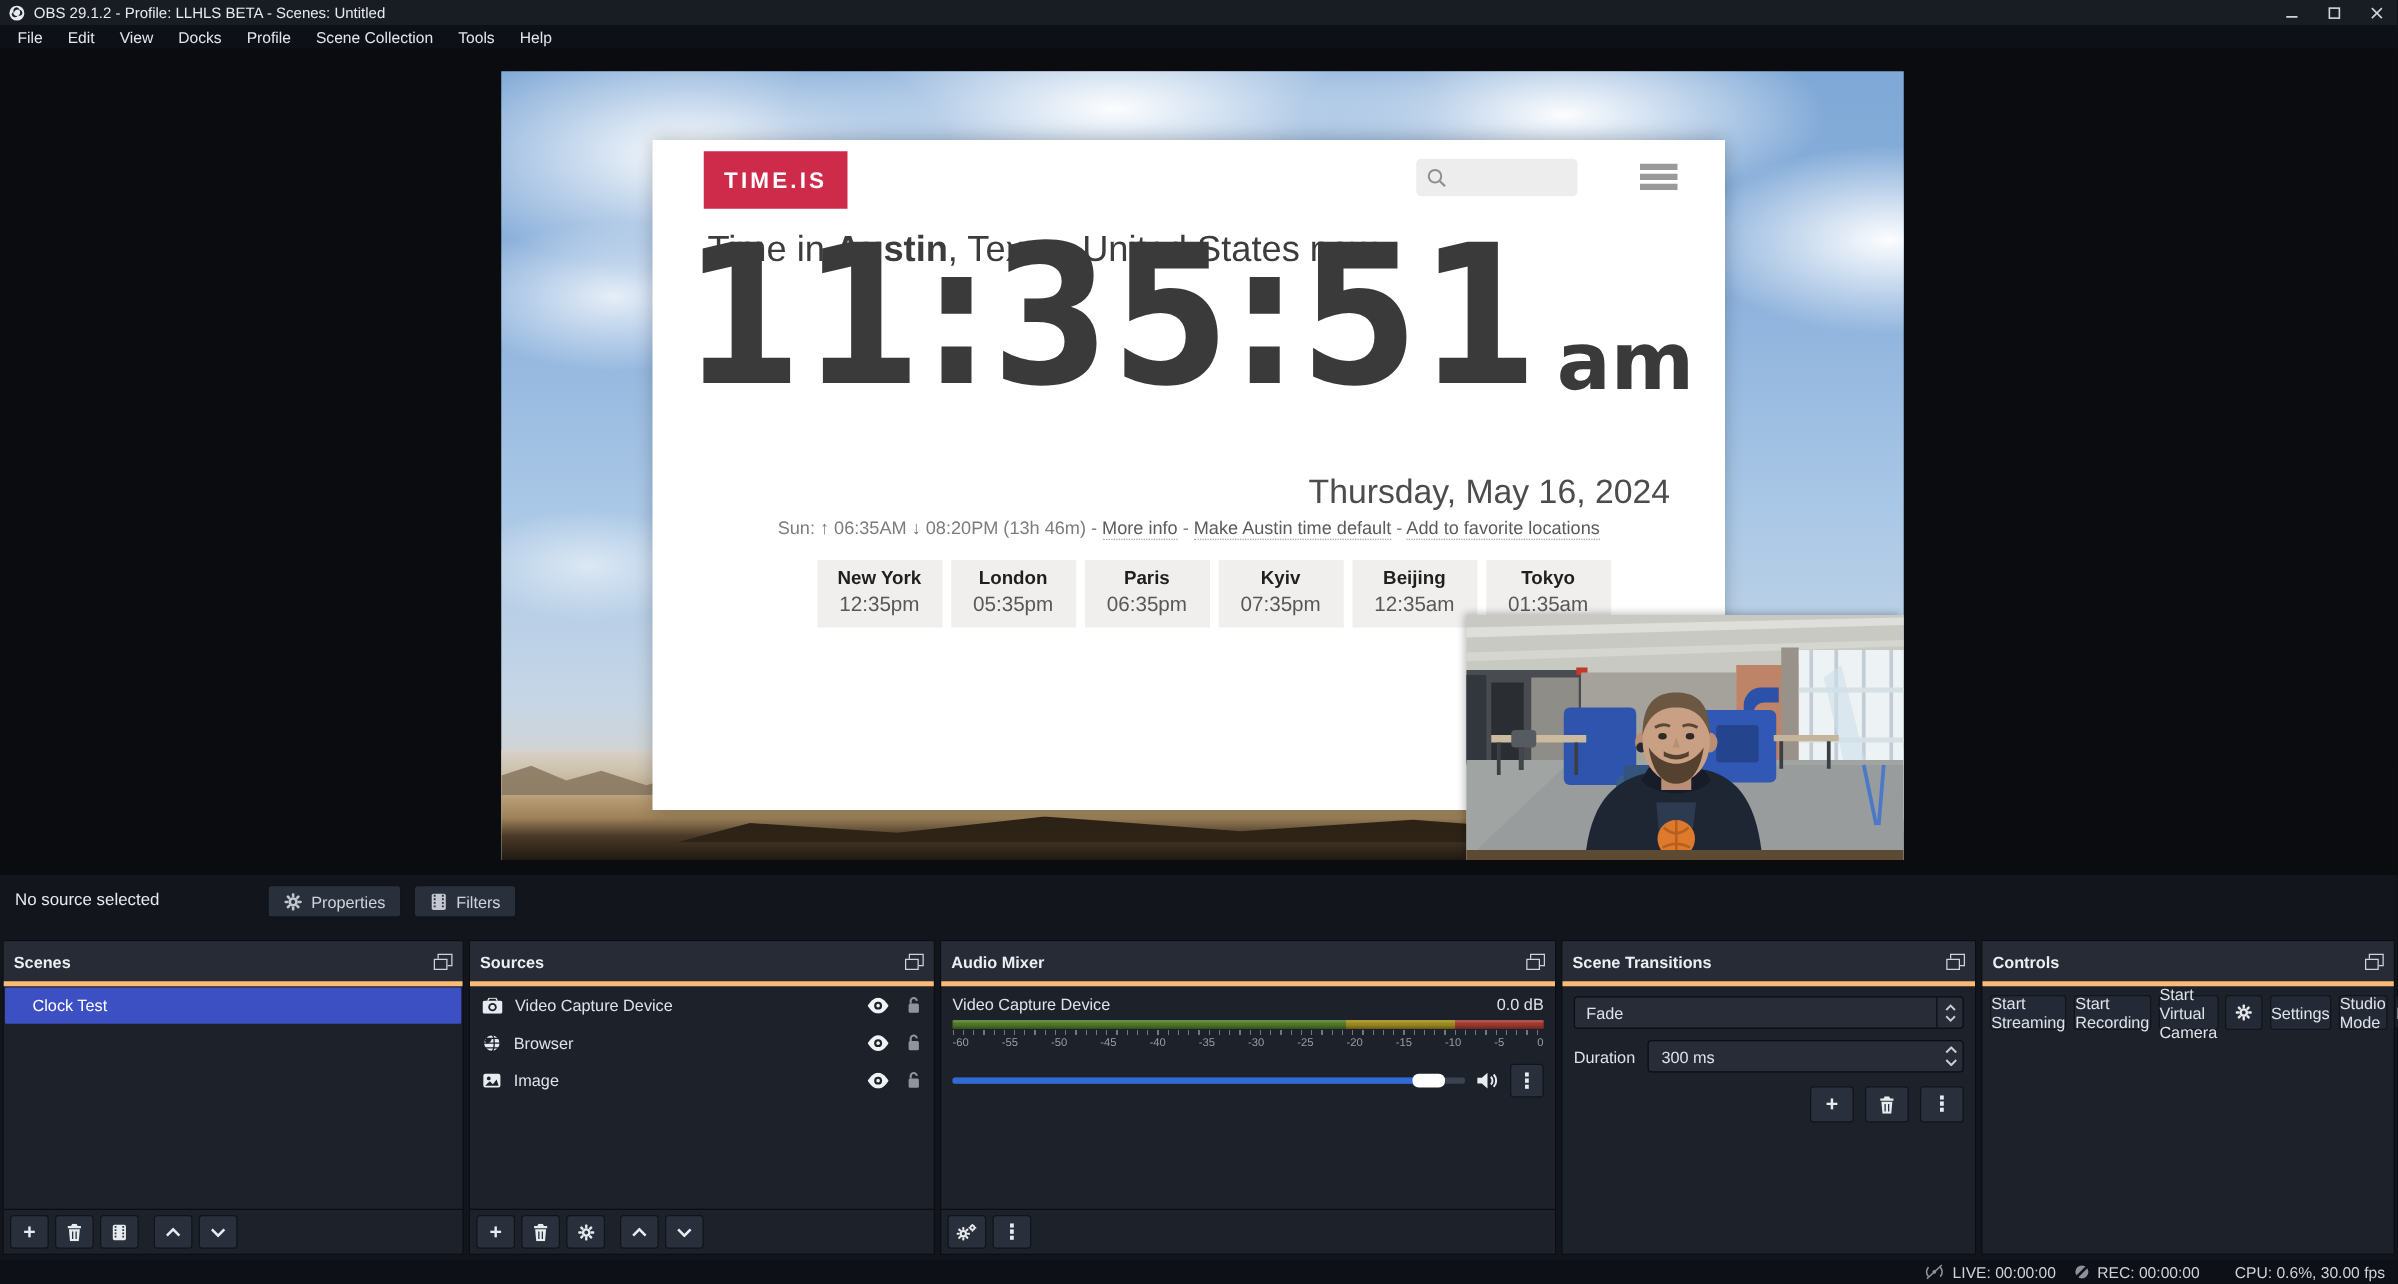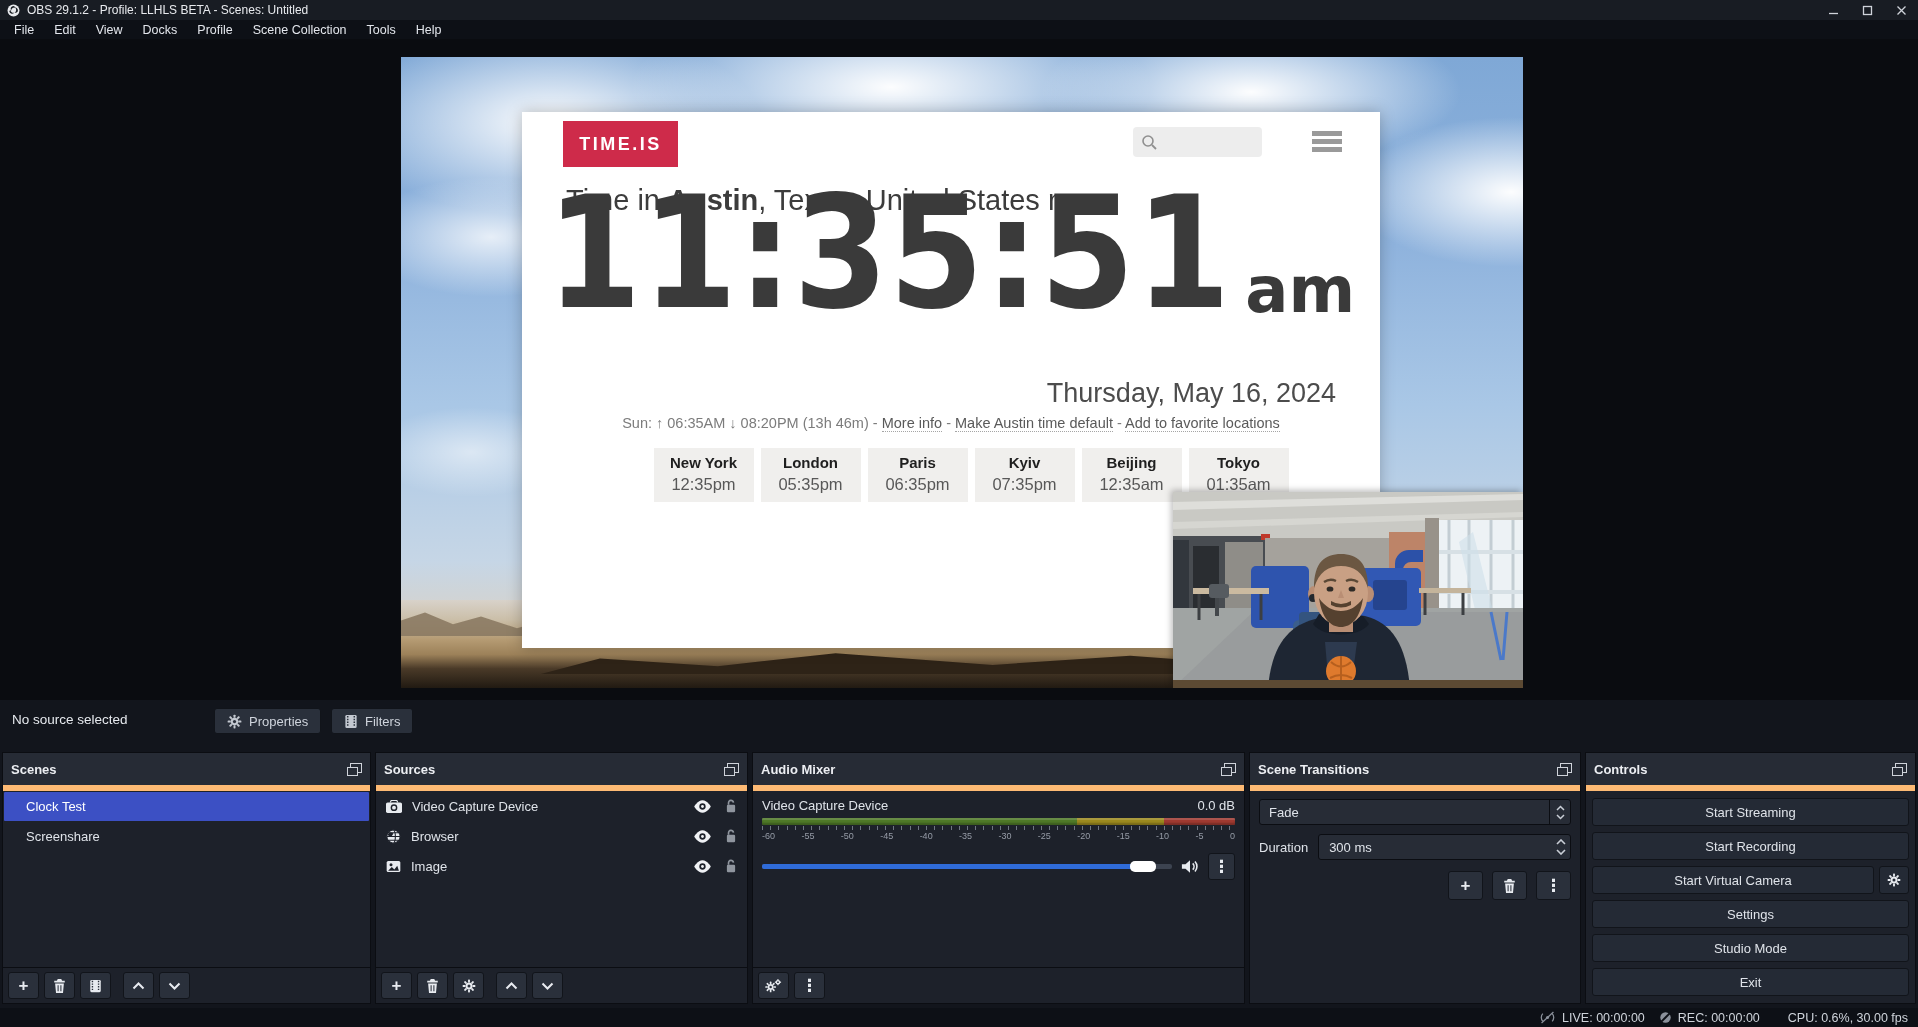--- a/index.html
+++ b/index.html
@@ -73,21 +73,21 @@
     background:#2a303b; border:1px solid #11141a; border-radius:3px; padding:0 12px; color:#cfd4dc; font-size:13px; }
   .btn-props { left:214px; } .btn-filters { left:331px; }
 
   
   .docks { position:absolute; top:740px; left:0; right:0; bottom:19px; background:#12151c; }
   .panel { position:absolute; top:12px; bottom:4px; background:#1d212a; border:1px solid #0b0d12;
     display:flex; flex-direction:column; }
   .p-scenes { left:2px; width:369px; } .p-sources { left:375px; width:373px; }
   .p-mixer { left:752px; width:493px; } .p-trans { left:1249px; width:332px; }
   .p-controls { left:1585px; width:331px; }
-  .panel-header { height:26px; flex:0 0 26px; background:#262b35; border-bottom:6px solid #fdba74;
+  .panel-header { height:26px; flex:0 0 26px; background:#262b35; border-bottom:4px solid #fdba74;
     display:flex; align-items:center; padding:16px 8px; color:#eceef2; font-size:13px; font-weight:bold; }
   .popout { margin-left:auto; position:relative; width:15px; height:13px; }
   .popout::before { content:""; position:absolute; right:0; top:0; width:10px; height:8px; border:1.5px solid #cfd3da; }
   .popout::after { content:""; position:absolute; left:0; bottom:0; width:9px; height:7px; border:1.5px solid #cfd3da; background:#262b35; }
   .panel-footer { margin-top:auto; border-top:1px solid #0b0d12; padding:4px 5px; display:flex; gap:5px; align-items:center; }
   .tool-btn { width:31px; height:27px; background:#2a303b; border:1px solid #11141a; border-radius:3px;
     display:flex; align-items:center; justify-content:center; color:#e8ebf0; font-size:17px; font-weight:bold; }
   .gap-left { margin-left:7px; }
 
   .scene-row { height:29px; display:flex; align-items:center; padding:0 22px; color:#dfe3e9; font-size:13px; margin:1px 1px 0; }
@@ -117,21 +117,21 @@
   .combo-arrows { position:absolute; right:0; top:0; bottom:0; width:21px; border-left:1px solid #0b0d12;
     display:flex; flex-direction:column; align-items:center; justify-content:center; gap:3px; }
   .dur-row { margin-top:9px; display:flex; align-items:center; gap:10px; color:#dfe3e9; font-size:13px; }
   .spin { flex:1; height:26px; background:#272c36; border:1px solid #0b0d12; border-radius:3px; position:relative;
     display:flex; align-items:center; padding:0 10px; }
   .spin-arrows { position:absolute; right:4px; top:0; bottom:0; display:flex; flex-direction:column;
     align-items:center; justify-content:center; gap:4px; }
   .trans-btns { margin-top:11px; display:flex; gap:9px; justify-content:flex-end; }
   .trans-btns .tool-btn { width:35px; height:29px; }
 
-  .controls-body { padding:7px 6px; display:flex; flex-direction:column; gap:6px; }
+  .controls-body { padding:7px 6px; display:flex; flex-direction:row; gap:6px; }
   .ctrl-btn { height:28px; background:#242a35; border:1px solid #11141a; border-radius:3px; color:#dfe3e9;
     font-size:13px; display:flex; align-items:center; justify-content:center; }
   .vc-row { display:flex; gap:5px; }
   .vc-row .ctrl-btn:first-child { flex:1; }
   .vc-config { width:30px; flex:0 0 30px; }
 
   
   .statusbar { position:absolute; bottom:0; left:0; right:0; height:19px; background:#0d1016;
     display:flex; align-items:center; justify-content:flex-end; gap:14px; padding:0 10px; color:#ced3da; font-size:12.5px; }
   .sb-group { display:flex; align-items:center; gap:6px; }
@@ -336,23 +336,20 @@
   <div class="docks">
 
     <div class="panel p-scenes">
       <div class="panel-header">
         <span>Scenes</span>
         <span class="popout"></span>
       </div>
       <div class="scene-row selected">
         <span>Clock Test</span>
       </div>
-      <div class="scene-row">
-        <span>Screenshare</span>
-      </div>
       <div class="panel-footer">
         <div class="tool-btn">
             <span>+</span>
           </div>
         <div class="tool-btn">
           <svg width="13" height="14" viewBox="0 0 14 16" fill="#e8ebf0">
             <path d="M5 0h4l1 2h3v2H1V2h3z"></path>
               <path d="M2 5h10l-1 11H3Z"></path>
               <path d="M5.4 7v7 M8.6 7v7" stroke="#2a303b" stroke-width="1.2"></path>
           </svg>

